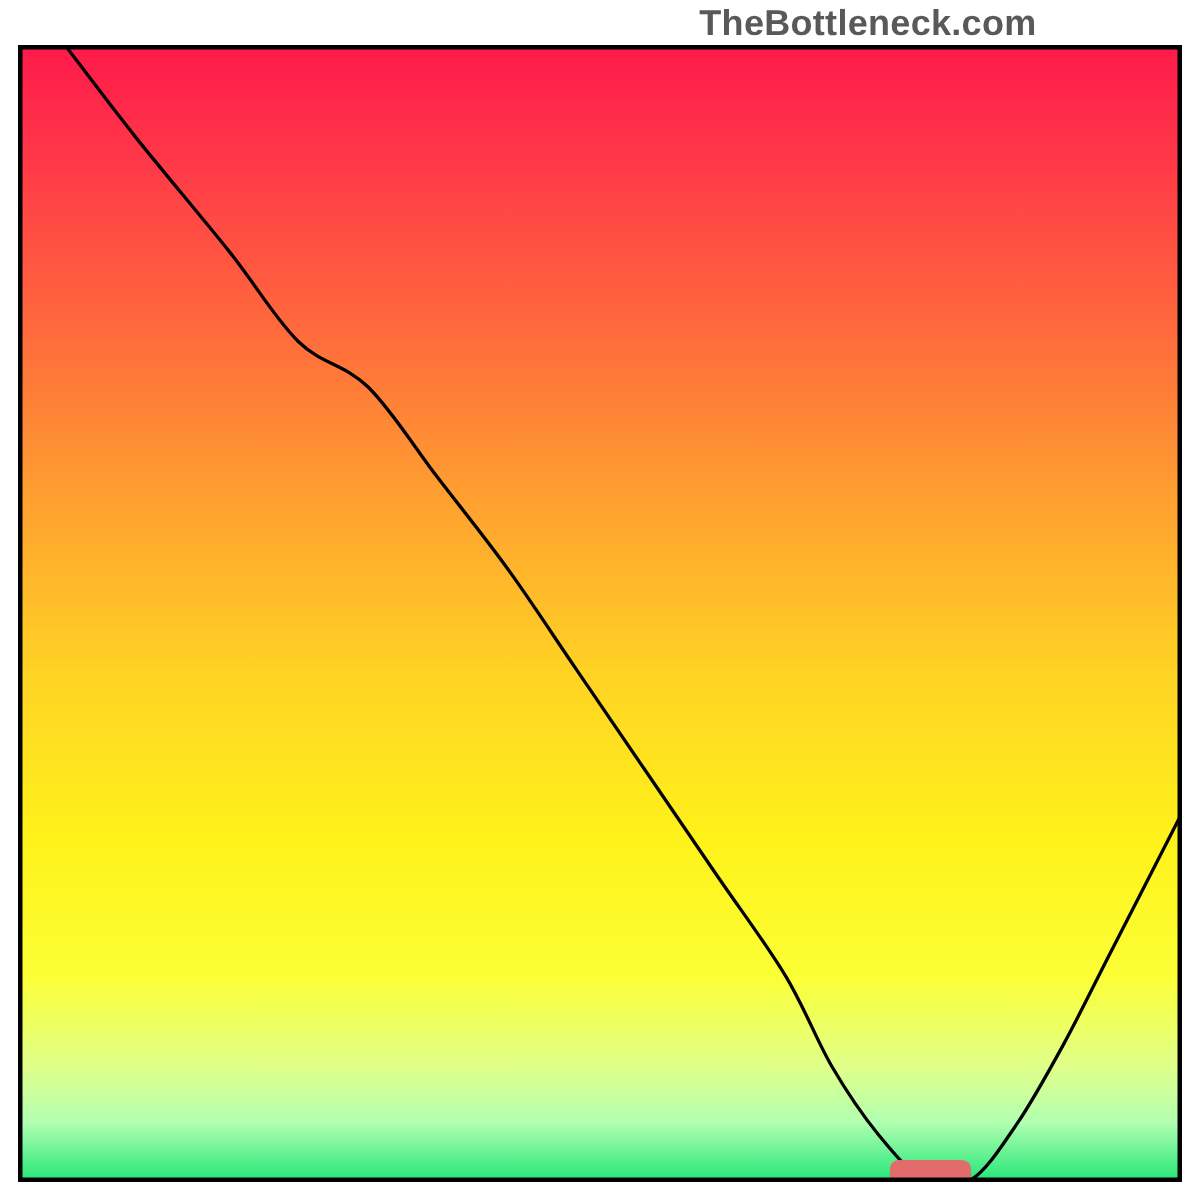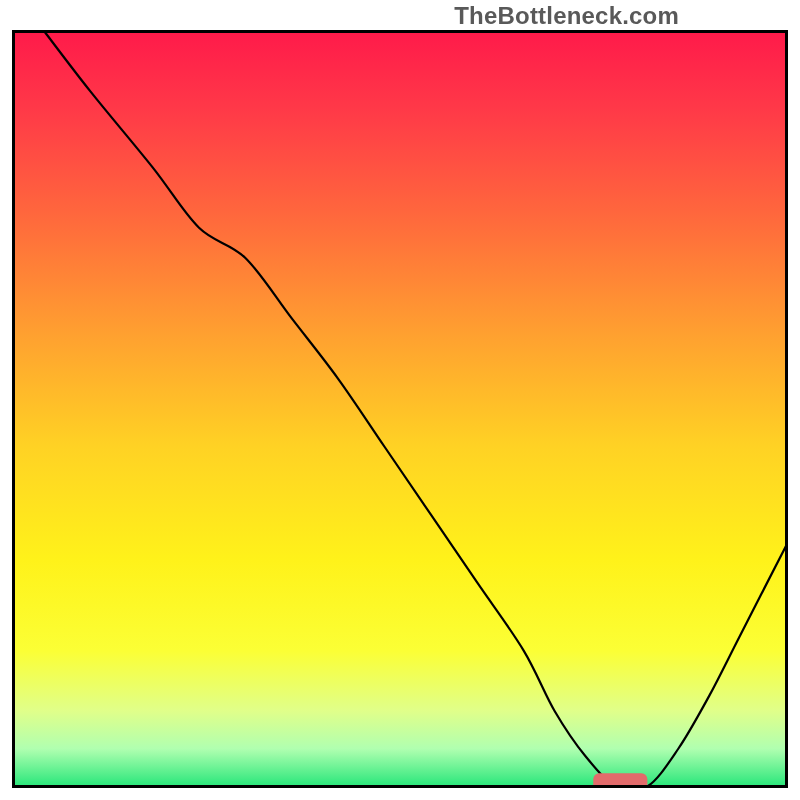--- a/index.html
+++ b/index.html
@@ -7,20 +7,21 @@
     padding: 0;
     width: 800px;
     height: 800px;
     background: #ffffff;
     font-family: Arial, Helvetica, sans-serif;
   }
   .container {
     position: relative;
     width: 687px;
     height: 800px;
+    padding-left: 12px;
   }
   .watermark {
     position: absolute;
     top: 2px;
     right: 8px;
     font-size: 24px;
     font-weight: 600;
     color: #595959;
     letter-spacing: 0.2px;
     z-index: 20;

